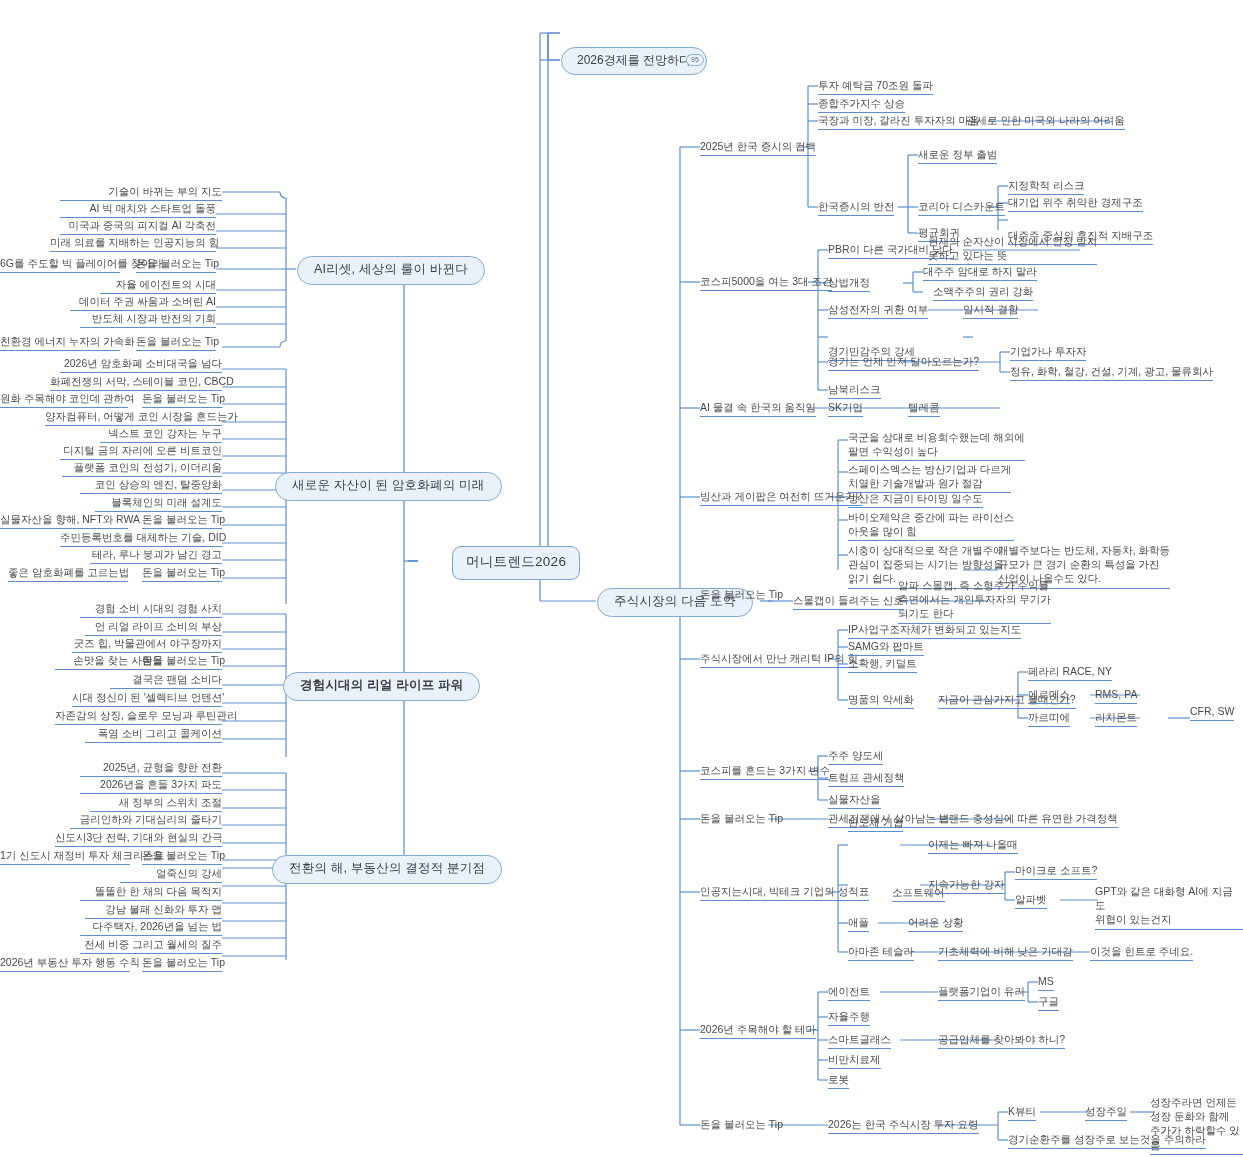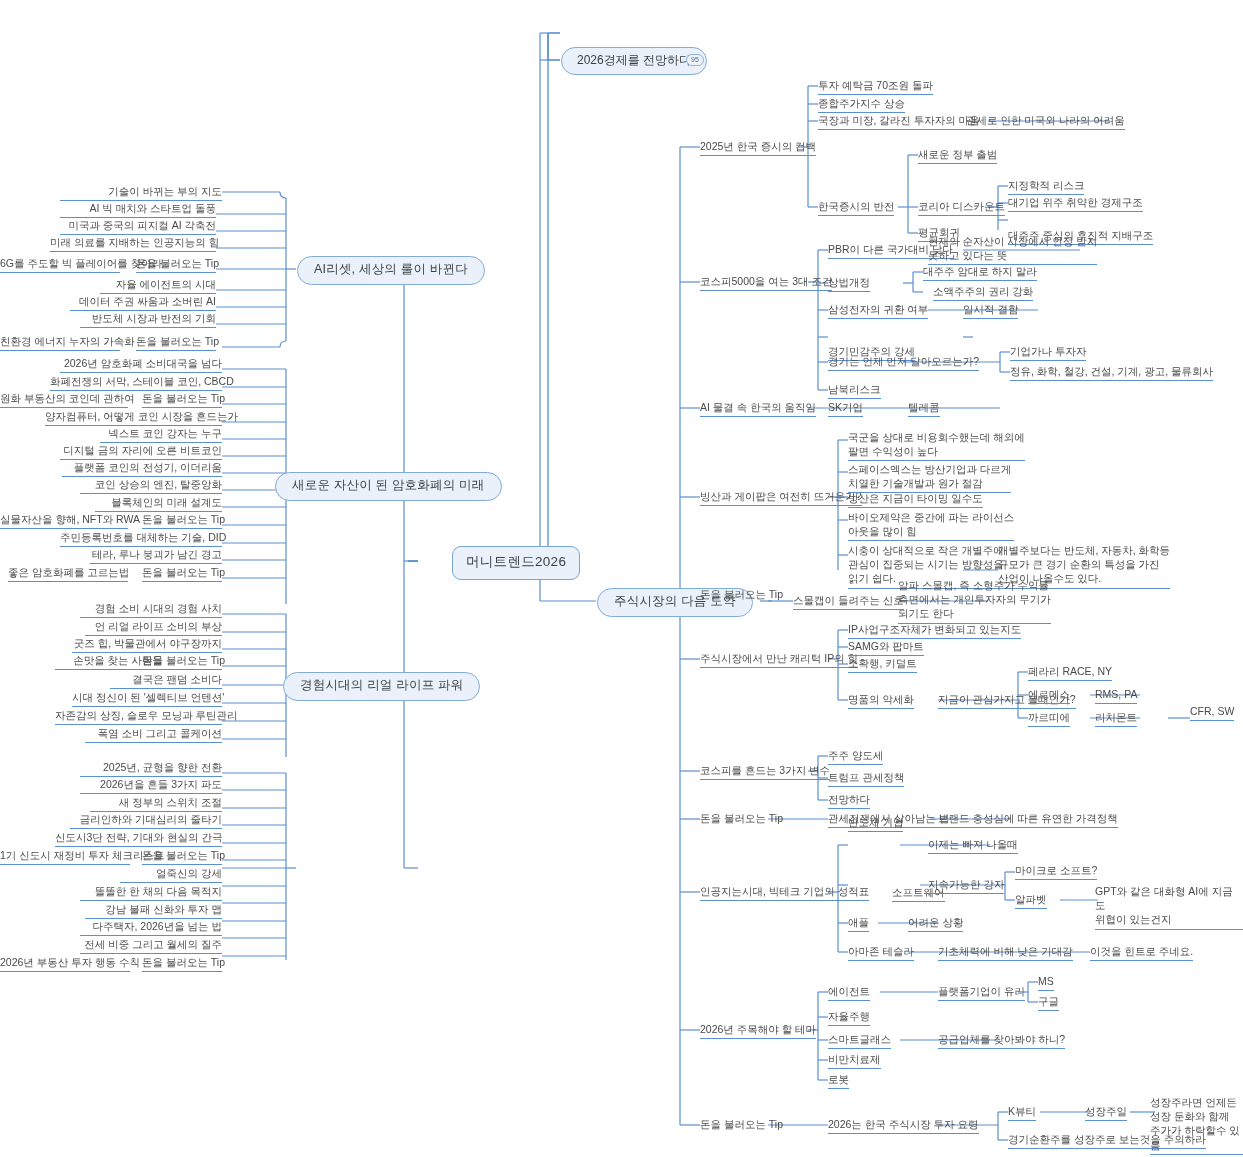--- a/index.html
+++ b/index.html
@@ -317,37 +317,38 @@
     </g>
   </svg>
 
   <div class="node n-root" style="left:452px;top:546px;">머니트렌드2026</div>
 
   <div class="node n-head" style="left:561px;top:47px;">2026경제를 전망하다</div>
   <div class="badge" style="left:686px;top:54px;">95</div>
 
   <div class="node n-l1" style="left:297px;top:256px;">AI리셋, 세상의 룰이 바뀐다</div>
   <div class="node n-l1" style="left:275px;top:472px;">새로운 자산이 된 암호화폐의 미래</div>
-  <div class="node n-l1" style="left:283px;top:672px;">경험시대의 리얼 라이프 파워</div>
+  <div class="node n-l1" style="left:283px;top:672px;font-weight:bold;">경험시대의 리얼 라이프 파워</div>
+  <div class="node n-l1" style="left:272px;top:855px;">전환의 해, 부동산의 결정적 분기점</div>
 
   <div class="node n-txt rt" style="left:60px;top:185px;width:162px;">기술이 바뀌는 부의 지도</div>
   <div class="node n-txt rt" style="left:60px;top:202px;width:156px;">AI 빅 매치와 스타트업 돌풍</div>
   <div class="node n-txt rt" style="left:60px;top:219px;width:156px;">미국과 중국의 피지컬 AI 각축전</div>
   <div class="node n-txt rt" style="left:50px;top:236px;width:166px;">미래 의료를 지배하는 인공지능의 힘</div>
   <div class="node n-txt rt" style="left:0px;top:257px;width:120px;">6G를 주도할 빅 플레이어를 찾아라</div>
   <div class="node n-txt rt" style="left:136px;top:257px;width:80px;">돈을 불러오는 Tip</div>
   <div class="node n-txt rt" style="left:100px;top:278px;width:116px;">자율 에이전트의 시대</div>
   <div class="node n-txt rt" style="left:70px;top:295px;width:146px;">데이터 주권 싸움과 소버린 AI</div>
   <div class="node n-txt rt" style="left:80px;top:312px;width:136px;">반도체 시장과 반전의 기회</div>
   <div class="node n-txt rt" style="left:0px;top:335px;width:120px;">친환경 에너지 누자의 가속화</div>
   <div class="node n-txt rt" style="left:136px;top:335px;width:80px;">돈을 불러오는 Tip</div>
 
   <div class="node n-txt rt" style="left:60px;top:357px;width:162px;">2026년 암호화폐 소비대국을 넘다</div>
   <div class="node n-txt rt" style="left:50px;top:375px;width:172px;">화폐전쟁의 서막, 스테이블 코인, CBCD</div>
-  <div class="node n-txt rt" style="left:0px;top:392px;width:128px;">원화 부동산의 코인데 관하여</div>
+  <div class="node n-txt rt" style="left:0px;top:392px;width:128px;">원화 주목해야 코인데 관하여</div>
   <div class="node n-txt rt" style="left:142px;top:392px;width:80px;">돈을 불러오는 Tip</div>
   <div class="node n-txt rt" style="left:45px;top:410px;width:177px;">양자컴퓨터, 어떻게 코인 시장을 흔드는가</div>
   <div class="node n-txt rt" style="left:100px;top:427px;width:122px;">넥스트 코인 강자는 누구</div>
   <div class="node n-txt rt" style="left:60px;top:444px;width:162px;">디지털 금의 자리에 오른 비트코인</div>
   <div class="node n-txt rt" style="left:62px;top:461px;width:160px;">플랫폼 코인의 전성기, 이더리움</div>
   <div class="node n-txt rt" style="left:80px;top:478px;width:142px;">코인 상승의 엔진, 탈중앙화</div>
   <div class="node n-txt rt" style="left:95px;top:496px;width:127px;">블록체인의 미래 설계도</div>
   <div class="node n-txt rt" style="left:0px;top:513px;width:128px;">실물자산을 향해, NFT와 RWA</div>
   <div class="node n-txt rt" style="left:142px;top:513px;width:80px;">돈을 불러오는 Tip</div>
   <div class="node n-txt rt" style="left:60px;top:531px;width:162px;">주민등록번호를 대체하는 기술, DID</div>
@@ -444,21 +445,21 @@
   <div class="node n-txt" style="left: 1028px; top: 665px; width: auto;">페라리 RACE, NY</div>
   <div class="node n-txt" style="left: 1028px; top: 688px; width: auto;">에르메스</div>
   <div class="node n-txt" style="left: 1095px; top: 688px; width: auto;">RMS, PA</div>
   <div class="node n-txt" style="left: 1028px; top: 711px; width: auto;">까르띠에</div>
   <div class="node n-txt" style="left: 1095px; top: 711px; width: auto;">리치몬트</div>
   <div class="node n-txt" style="left: 1190px; top: 705px; width: auto;">CFR, SW</div>
 
   <div class="node n-txt" style="left: 700px; top: 764px; width: auto;">코스피를 흔드는 3가지 변수</div>
   <div class="node n-txt" style="left: 828px; top: 749px; width: auto;">주주 양도세</div>
   <div class="node n-txt" style="left: 828px; top: 771px; width: auto;">트럼프 관세정책</div>
-  <div class="node n-txt" style="left: 828px; top: 793px; width: auto;">전망하다</div>
+  <div class="node n-txt" style="left: 828px; top: 793px; width: auto;">실물자산을</div>
 
   <div class="node n-txt nb" style="left: 700px; top: 812px; width: auto;">돈을 불러오는 Tip</div>
   <div class="node n-txt" style="left: 828px; top: 812px; width: auto;">관세전쟁에서 살아남는 법</div>
   <div class="node n-txt" style="left: 938px; top: 812px; width: auto;">브랜드 충성심에 따른 유연한 가격정책</div>
 
   <div class="node n-txt" style="left: 700px; top: 885px; width: auto;">인공지는시대, 빅테크 기업의 성적표</div>
   <div class="node n-txt" style="left: 848px; top: 816px; width: auto;">반도체 기업</div>
   <div class="node n-txt" style="left: 928px; top: 838px; width: auto;">이제는 빠져 나올때</div>
   <div class="node n-txt" style="left: 892px; top: 878px; width: auto; margin-top: 8px;">소프트웨어</div>
   <div class="node n-txt" style="left: 928px; top: 878px; width: auto;">지속가능한 강자</div>

